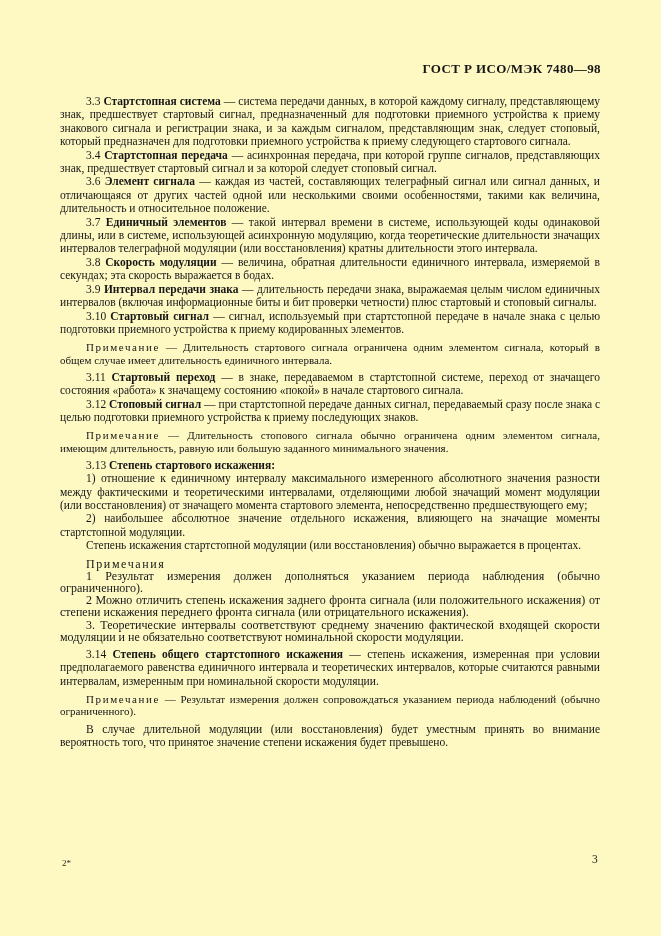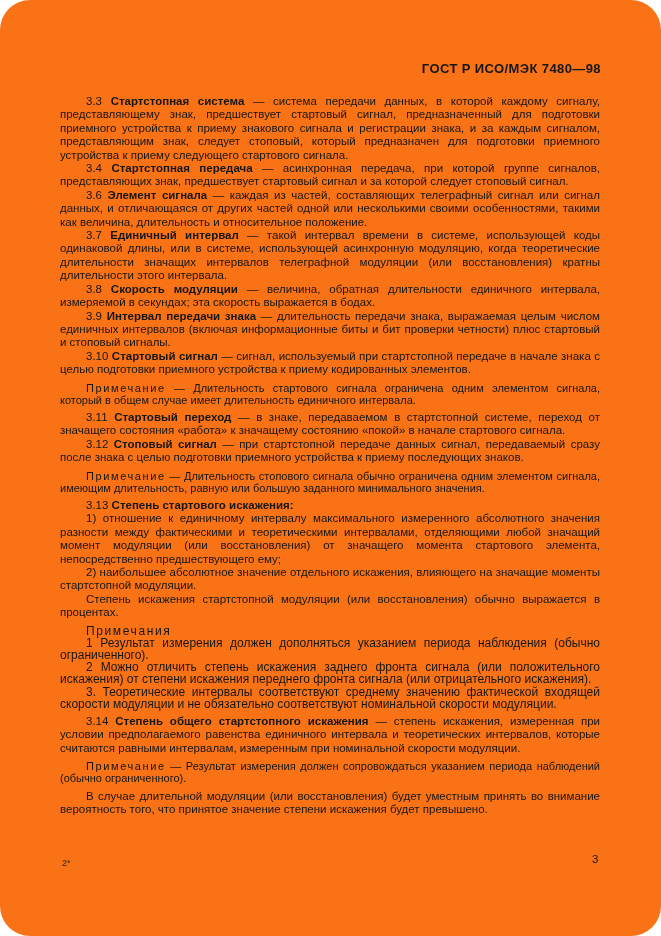--- a/index.html
+++ b/index.html
@@ -1,23 +1,22 @@
 <!DOCTYPE html>
 <html><head>
 <meta charset="utf-8">
 <style>
   html,body{margin:0;padding:0;background:#ffffff;}
   .page{
     position:relative;
     width:661px;height:936px;
-    background:#f97316;
-    font-family:Liberation Sans, sans-serif;
+    background:#fef9c3;
+    font-family:Liberation Serif, serif;
     color:#161616;
     overflow:hidden;
-    border-radius:30px;
   }
   .header{
     position:absolute;
     top:61px;right:60px;
     font-size:13px;font-weight:bold;
     letter-spacing:0.4px;
     white-space:nowrap;
   }
   .body{
     position:absolute;
@@ -55,21 +54,21 @@
 
   <div class="body">
 
     <p class="para"><span>3.3</span> <b class="term">Стартстопная система</b><span> — система передачи данных, в которой каждому сигналу, представляющему знак, предшествует стартовый сигнал, предназначенный для подготовки приемного устройства к приему знакового сигнала и регистрации знака, и за каждым сигналом, представляющим знак, следует стоповый,  который предназначен для подготовки приемного устройства к приему следующего стартового сигнала.</span></p>
 
     <p class="para"><span>3.4</span> <b class="term">Стартстопная передача</b><span> — асинхронная передача, при которой группе сигналов, представляющих знак, предшествует стартовый сигнал и за которой следует стоповый сигнал.</span></p>
 
 
     <p class="para"><span>3.6</span> <b class="term">Элемент сигнала</b><span> — каждая из частей, составляющих телеграфный сигнал или сигнал данных, и отличающаяся от других частей одной или несколькими своими особенностями, такими как величина, длительность и относительное положение.</span></p>
 
-    <p class="para"><span>3.7</span> <b class="term">Единичный интервал</b><span> — такой интервал времени в системе, использующей коды одинаковой длины, или в системе, использующей асинхронную модуляцию, когда теоретические длительности значащих интервалов телеграфной модуляции (или восстановления) кратны длительности этого интервала.</span></p>
+    <p class="para"><span>3.7</span> <b class="term">Единичный элементов</b><span> — такой интервал времени в системе, использующей коды одинаковой длины, или в системе, использующей асинхронную модуляцию, когда теоретические длительности значащих интервалов телеграфной модуляции (или восстановления) кратны длительности этого интервала.</span></p>
 
     <p class="para"><span>3.8</span> <b class="term">Скорость модуляции</b><span> — величина, обратная длительности единичного интервала, измеряемой в секундах; эта скорость выражается в бодах.</span></p>
 
     <p class="para"><span>3.9</span> <b class="term">Интервал передачи знака</b><span> — длительность передачи знака, выражаемая целым числом единичных интервалов (включая информационные биты и бит проверки четности) плюс стартовый и стоповый сигналы.</span></p>
 
     <p class="para"><span>3.10</span> <b class="term">Стартовый сигнал</b><span> — сигнал, используемый при стартстопной передаче в начале знака с целью подготовки приемного устройства к приему кодированных элементов.</span></p>
 
     <p class="note"><span class="note-label">Примечание</span><span> — Длительность стартового сигнала ограничена одним элементом сигнала, который в общем случае имеет длительность единичного интервала.</span></p>
 
     <p class="para"><span>3.11</span> <b class="term">Стартовый переход</b><span> — в знаке, передаваемом в стартстопной системе, переход от значащего состояния «работа» к значащему состоянию «покой» в начале стартового сигнала.</span></p>

